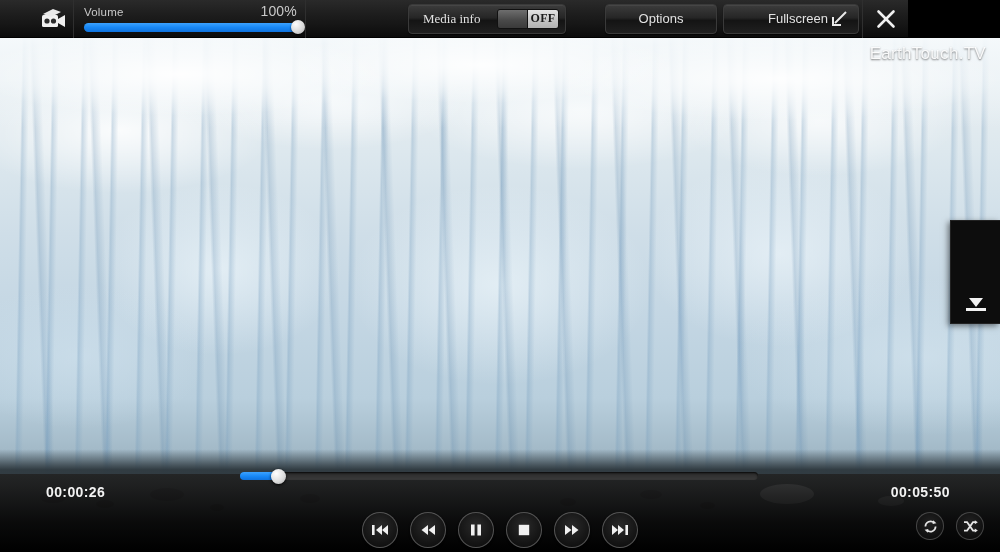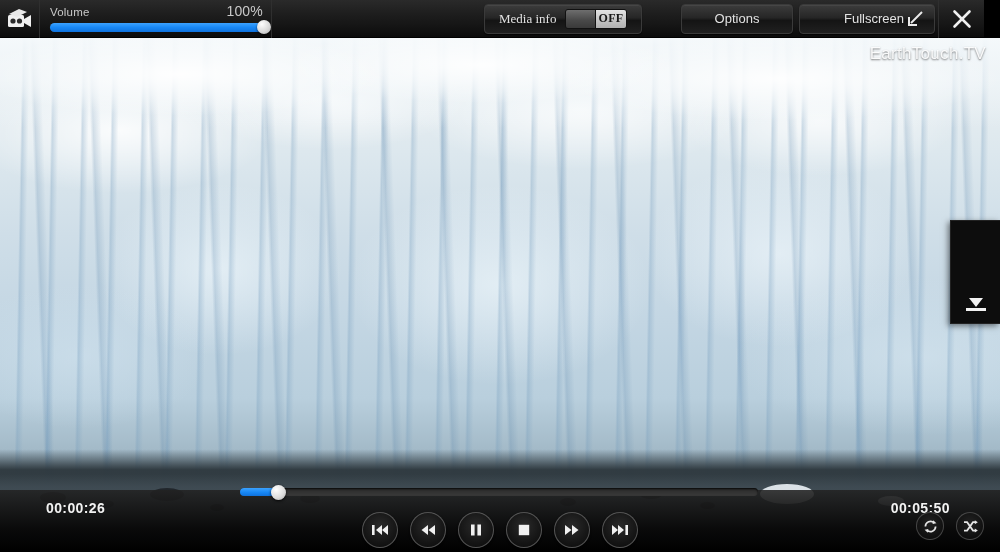--- a/index.html
+++ b/index.html
@@ -12,24 +12,24 @@
   #player {
     position: relative;
     width: 1000px; height: 552px;
     background: #000;
     user-select: none;
   }
 
   
   .topbar {
     position: absolute; left: 0; top: 0;
-    width: 984px; height: 38px;
+    width: 908px; height: 38px;
     background: linear-gradient(180deg,#2a2a2a 0%,#1d1d1d 40%,#151515 70%,#0b0b0b 100%);
     border-bottom: 1px solid #000;
-    display: flex; align-items: center;
+    display: flex; align-items: center; padding-left: 34px;
   }
   .cam-icon {
     width: 40px; height: 38px;
     display: flex; align-items: center; justify-content: center;
     flex: none;
     border-right: 1px solid #2f2f2f;
   }
   .vol-wrap {
     position: relative;
     width: 232px; height: 38px;
@@ -77,21 +77,21 @@
     font-size: 13px;
     display: flex; align-items: center;
     box-shadow: 0 1px 1px rgba(0,0,0,.7), inset 0 1px 0 rgba(255,255,255,.06);
     flex: none;
   }
   .tbtn-media { width: 158px; padding-left: 14px; justify-content: flex-start; font-family: Liberation Serif, serif; }
   .tbtn-options { width: 112px; justify-content: center; margin-left: 36px; }
   .tbtn-full { width: 136px; padding-left: 14px; justify-content: center; }
 
   .toggle {
-    position: absolute; right: 14px; top: 50%;
+    position: absolute; right: 6px; top: 50%;
     transform: translateY(-50%);
     width: 62px; height: 20px;
     border-radius: 3px;
     border: 1px solid #111;
     background: #1b1b1b;
     overflow: hidden;
     display: flex;
   }
   .toggle-knob {
     width: 30px; height: 100%;
@@ -193,21 +193,21 @@
     border: 1px solid #222;
     border-right: none;
     display: flex; align-items: flex-end; justify-content: center;
     padding-bottom: 10px;
     box-shadow: -2px 2px 6px rgba(0,0,0,.5);
   }
 
   
   .bottombar {
     position: absolute; left: 0; bottom: 0;
-    width: 1000px; height: 62px;
+    width: 1000px; height: 78px;
     background: linear-gradient(180deg, rgba(34,34,34,.88) 0%, rgba(22,22,22,.93) 28%, rgba(8,8,8,.97) 62%, #000 100%);
   }
   .seek-wrap {
     position: absolute; left: 240px; top: -4px;
     width: 518px; height: 12px;
   }
   .seek-track {
     position: absolute; left: 0; right: 0; top: 2px;
     height: 8px;
     border-radius: 4px;

